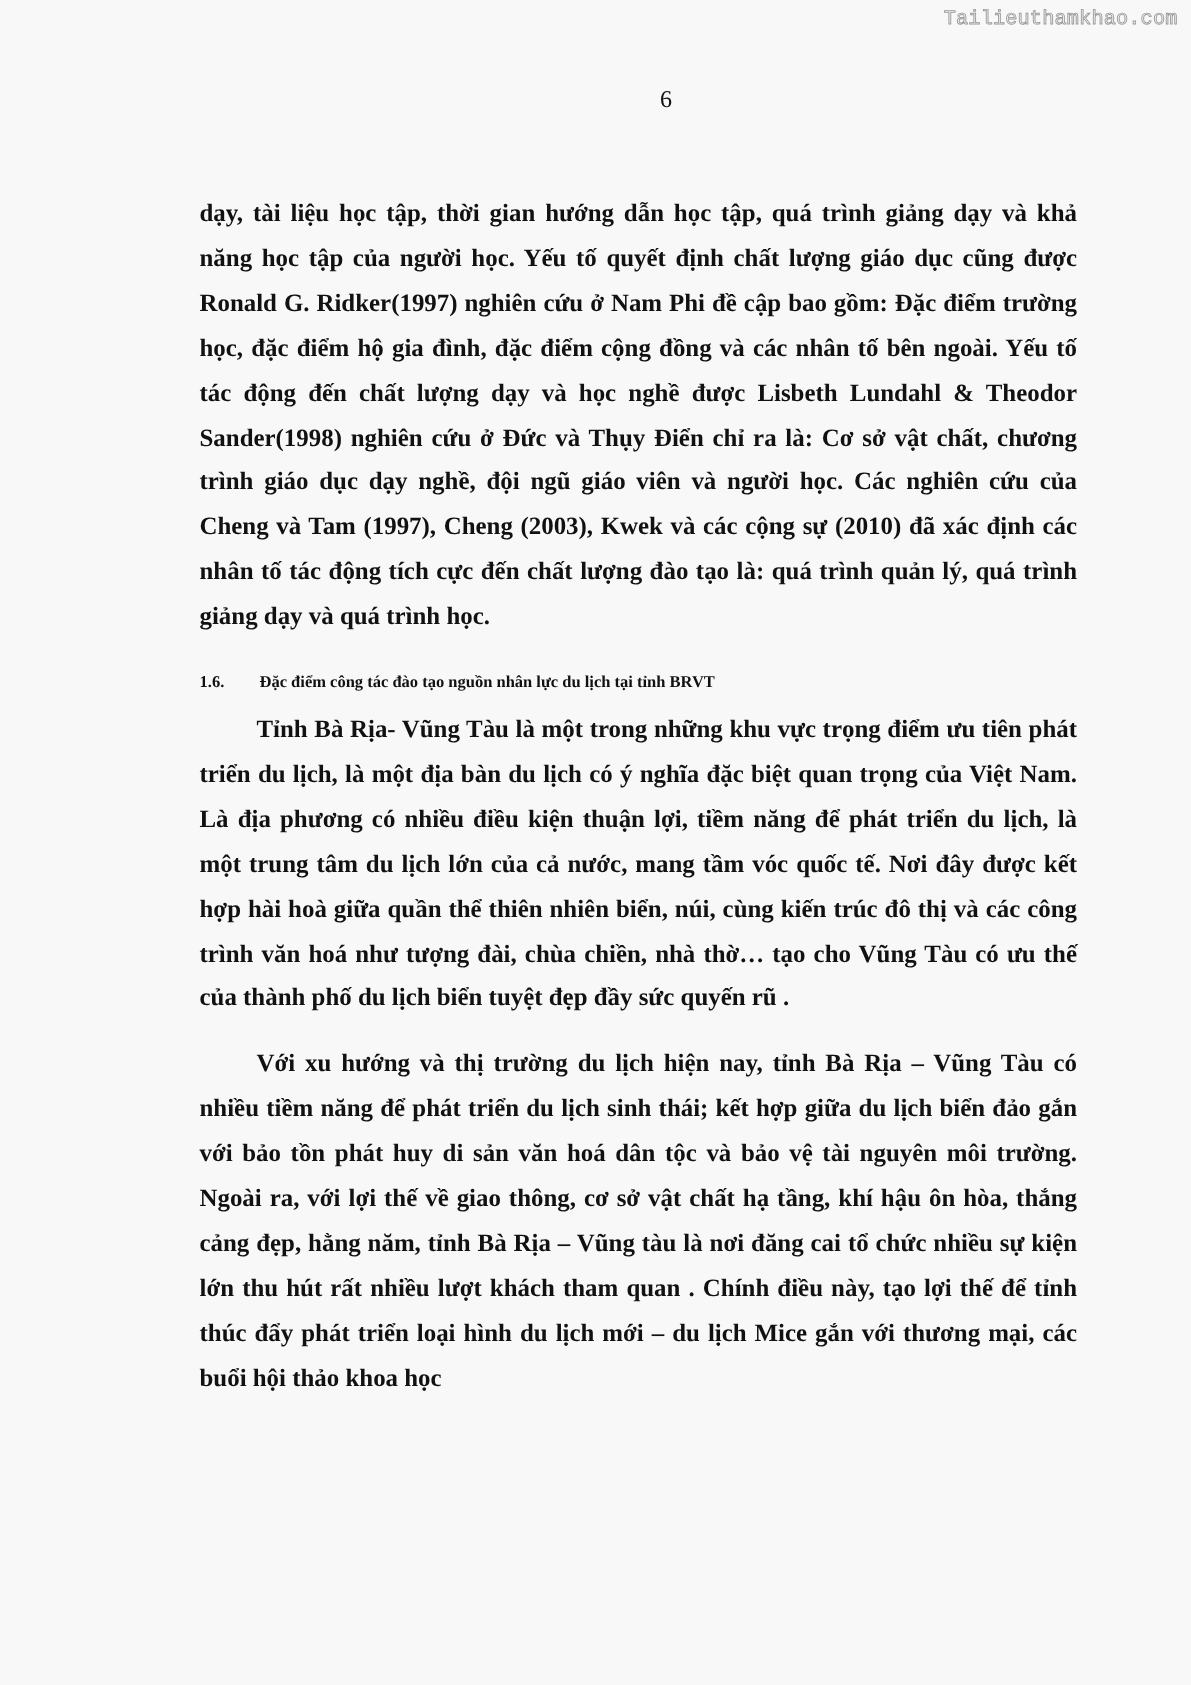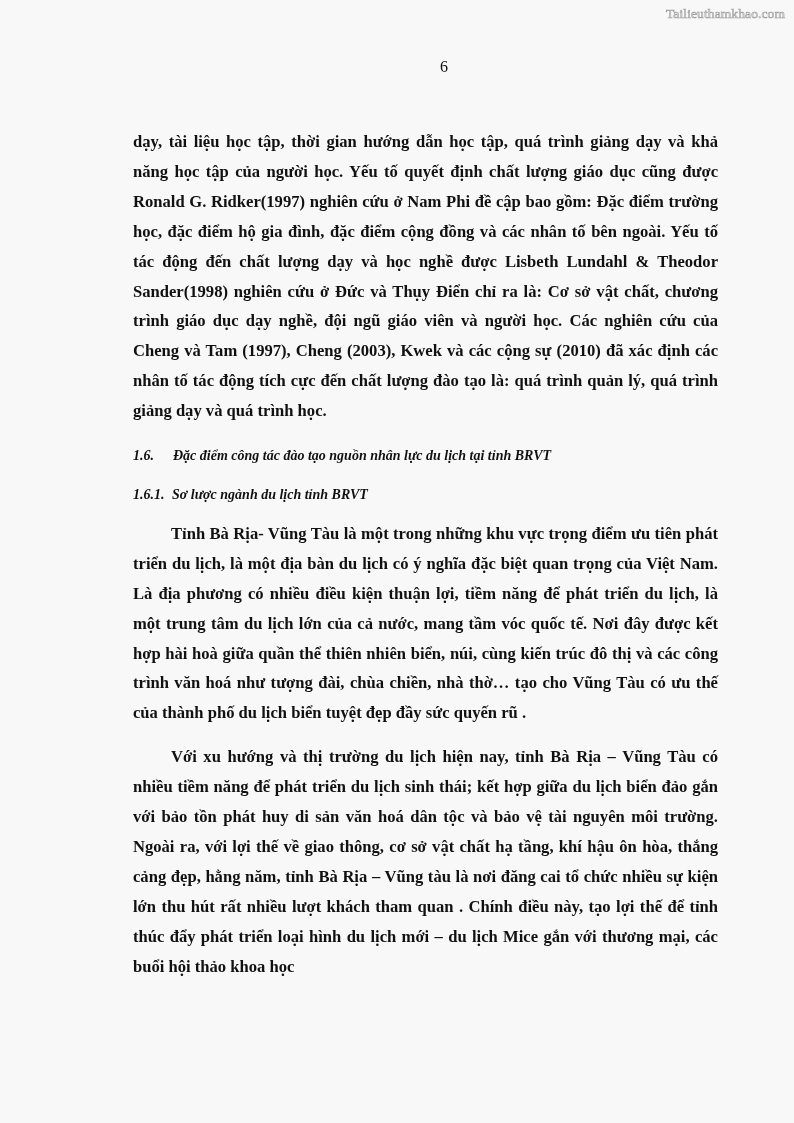--- a/index.html
+++ b/index.html
@@ -12,21 +12,21 @@
       height: 1123px;
       position: relative;
       overflow: hidden;
       font-family: "Liberation Serif", "DejaVu Serif", serif;
       color: #111;
     }
     .watermark {
       position: absolute;
       top: 6px;
       right: 9px;
-      font-family: Liberation Serif, serif;
+      font-family: Liberation Mono, monospace;
       font-size: 13.5px;
       color: #f2f2f2;
       -webkit-text-stroke: 0.6px #9a9a9a;
       letter-spacing: 0.1px;
     }
     .page-number {
       position: absolute;
       top: 58px;
       left: 0;
       width: 888px;
@@ -44,24 +44,23 @@
     .para {
       margin: 0;
       text-align: justify;
       text-align-last: left;
       font-weight: bold;
     }
     .para.indent { text-indent: 38px; }
     .heading {
       font-weight: bold;
       margin: 0;
-      font-size: 14px;
+      font-size: 11px;
       line-height: 29.9px;
       white-space: nowrap;
-      font-style: italic;
     }
     .heading .num { display: inline-block; }
     .h1 { margin-top: 15px; }
     .h1 .num { width: 40px; }
     .h2 { margin-top: 9px; margin-bottom: 9px; }
     .h2 .num { width: 39px; }
     .gap { height: 14px; }
   </style>
 </head>
 <body>
@@ -70,22 +69,19 @@
 
 <div class="page-number">6</div>
 
 <div class="content">
   <p class="para">dạy, tài liệu học tập, thời gian hướng dẫn học tập, quá trình giảng dạy và khả năng học tập của người học. Yếu tố quyết định chất lượng giáo dục cũng được Ronald G. Ridker(1997) nghiên cứu ở Nam Phi đề cập bao gồm: Đặc điểm trường học, đặc điểm hộ gia đình, đặc điểm cộng đồng và các nhân tố bên ngoài. Yếu tố tác động đến chất lượng dạy và học nghề được Lisbeth Lundahl &amp; Theodor Sander(1998) nghiên cứu ở Đức và Thụy Điển chỉ ra là: Cơ sở vật chất, chương trình giáo dục dạy nghề, đội ngũ giáo viên và người học. Các nghiên cứu của Cheng và Tam (1997), Cheng (2003), Kwek và các cộng sự (2010) đã xác định các nhân tố tác động tích cực đến chất lượng đào tạo là: quá trình quản lý, quá trình giảng dạy và quá trình học.</p>
 
   <h2 class="heading h1">
     <span class="num">1.6.</span><span>Đặc điểm công tác đào tạo nguồn nhân lực du lịch tại tỉnh BRVT</span>
   </h2>
 
-  <h3 class="heading h2">
-    <span class="num">1.6.1.</span><span>Sơ lược ngành du lịch tỉnh BRVT</span>
-  </h3>
 
   <p class="para indent">Tỉnh Bà Rịa- Vũng Tàu là một trong những khu vực trọng điểm ưu tiên phát triển du lịch, là một địa bàn du lịch có ý nghĩa đặc biệt quan trọng của Việt Nam. Là địa phương có nhiều điều kiện thuận lợi, tiềm năng để phát triển du lịch, là một trung tâm du lịch lớn của cả nước, mang tầm vóc quốc tế. Nơi đây được kết hợp hài hoà giữa quần thể thiên nhiên biển, núi, cùng kiến trúc đô thị và các công trình văn hoá như tượng đài, chùa chiền, nhà thờ… tạo cho Vũng Tàu có ưu thế của thành phố du lịch biển tuyệt đẹp đầy sức quyến rũ .</p>
 
   <div class="gap"></div>
 
   <p class="para indent">Với xu hướng và thị trường du lịch hiện nay, tỉnh Bà Rịa – Vũng Tàu có nhiều tiềm năng để phát triển du lịch sinh thái; kết hợp giữa du lịch biển đảo  gắn với bảo tồn phát huy di sản văn hoá dân tộc và bảo vệ tài nguyên môi trường. Ngoài ra, với lợi thế về giao thông, cơ sở vật chất hạ tầng, khí hậu ôn hòa, thắng cảng đẹp, hằng năm, tỉnh Bà Rịa – Vũng tàu là nơi đăng cai tổ chức nhiều sự kiện lớn thu hút rất nhiều lượt khách tham quan . Chính điều này, tạo lợi thế để tỉnh thúc đẩy phát triển loại hình du lịch mới – du lịch Mice gắn với thương mại, các buổi hội thảo khoa học</p>
 </div>
 
 </body></html>

